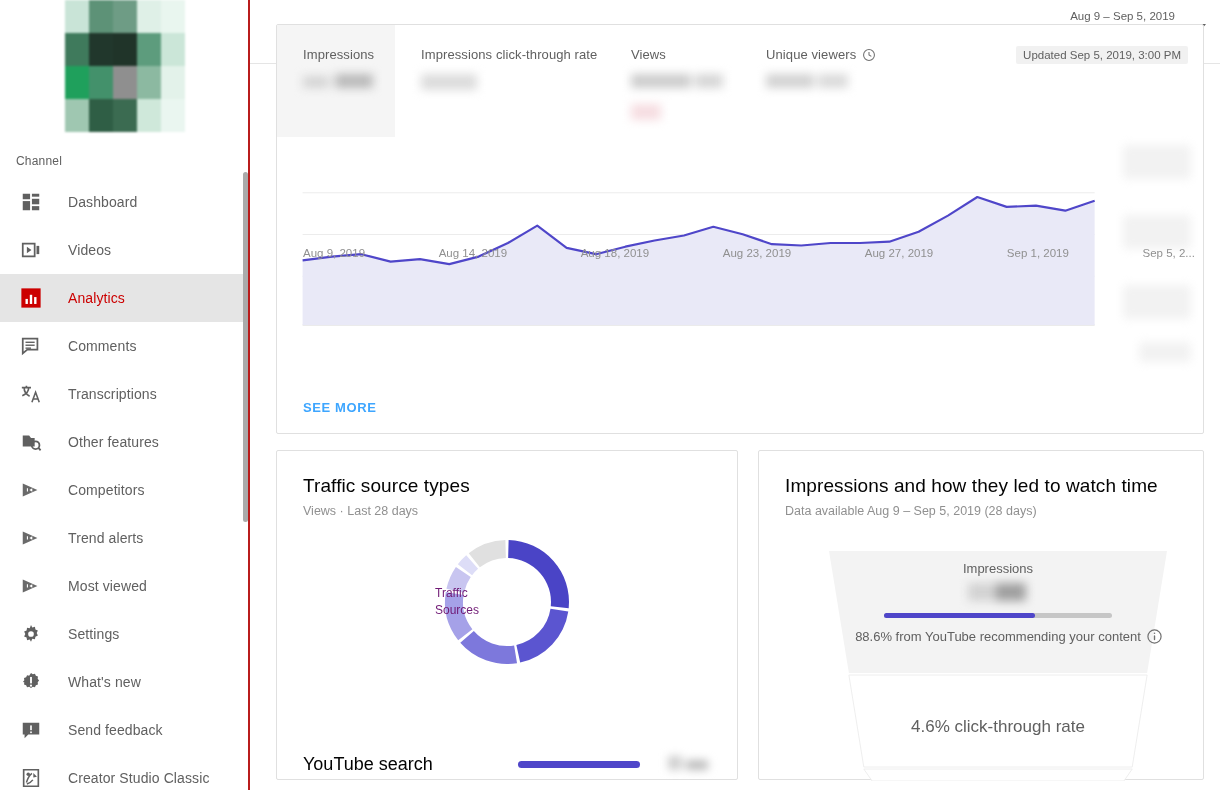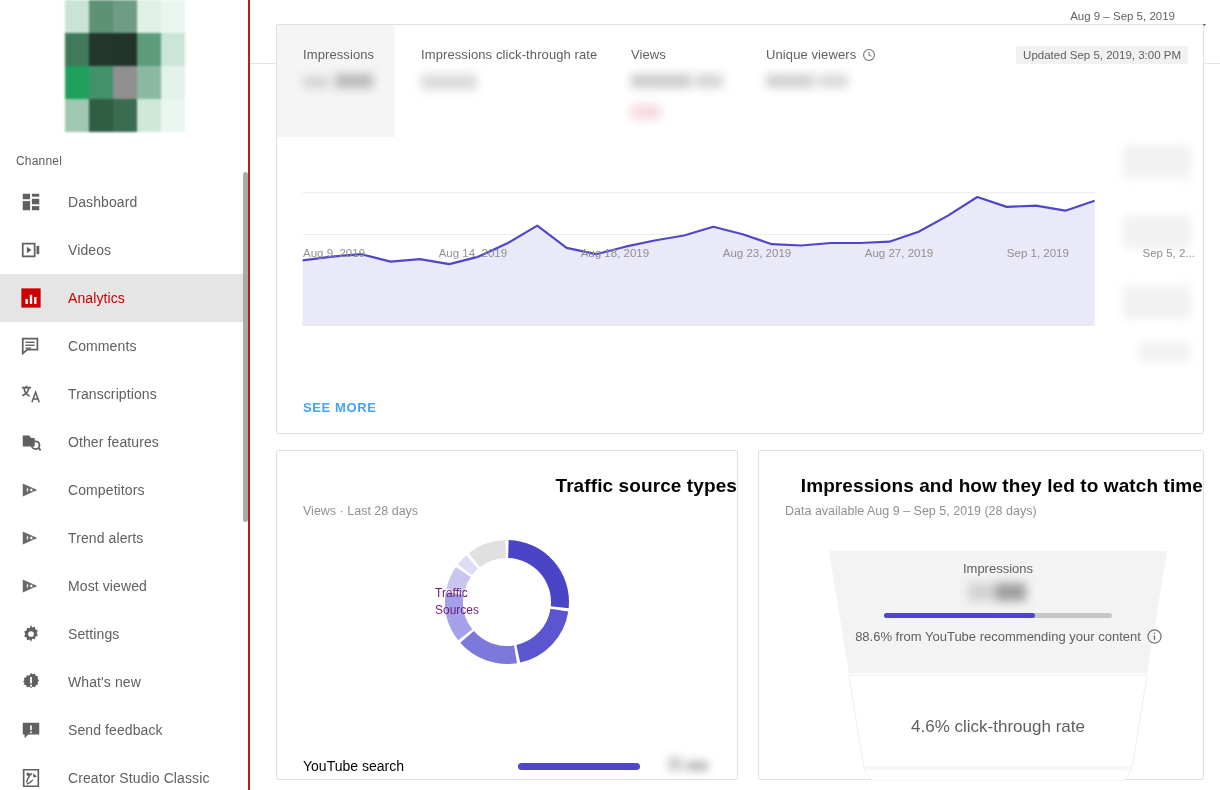--- a/index.html
+++ b/index.html
@@ -136,35 +136,35 @@
   }
   .see-more {
     position: absolute; left: 26px; bottom: 18px;
     font-size: 13px; font-weight: 700; color: #3ea6ff;
     letter-spacing: .6px; cursor: pointer;
   }
 
   
   #traffic-card { left: 26px; top: 450px; width: 462px; height: 330px; }
   #funnel-card  { left: 508px; top: 450px; right: 16px; height: 330px; }
-  .card-h1 { font-size: 19px; font-weight: 700; color: #030303; padding: 24px 0 0 26px; letter-spacing: .1px; text-align: right; }
+  .card-h1 { font-size: 19px; font-weight: 400; color: #030303; padding: 24px 0 0 26px; letter-spacing: .1px; }
   .card-h2 { font-size: 12.5px; color: #909090; padding: 7px 0 0 26px; }
 
   .donut-wrap { display:flex; justify-content:center; margin-top: 12px; }
   .donut-center {
     position:absolute; width: 100%; text-align:left;
     top: 50%; transform: translateY(-50%);
     font-size: 12px; color: #701a75; line-height: 17px;
   }
 
   .legend-row {
     position: absolute; left: 26px; right: 20px; bottom: 4px;
     display: flex; align-items: center;
   }
-  .legend-name { font-size: 14px; color: #030303; width: 215px; }
+  .legend-name { font-size: 18px; color: #030303; width: 215px; }
   .legend-bar { height: 7px; border-radius: 4px; background: #4f46c9; width: 122px; }
   .legend-val { margin-left: 28px; filter: blur(4px); }
 
   
   .funnel { position: absolute; left: 70px; right: 36px; top: 100px; bottom: 0; }
   .fn-stage { position: relative; }
   .fn-lbl { font-size: 13px; color: #606060; text-align: center; }
   .fn-num { filter: blur(5px); margin: 7px auto 0 auto; }
   .fn-prog { position: relative; height: 5px; border-radius: 3px; background: #c6c6c6; margin: 12px auto 0 auto; }
   .fn-prog i { position:absolute; left:0; top:0; bottom:0; border-radius:3px; background:#4f46c9; display:block; }

